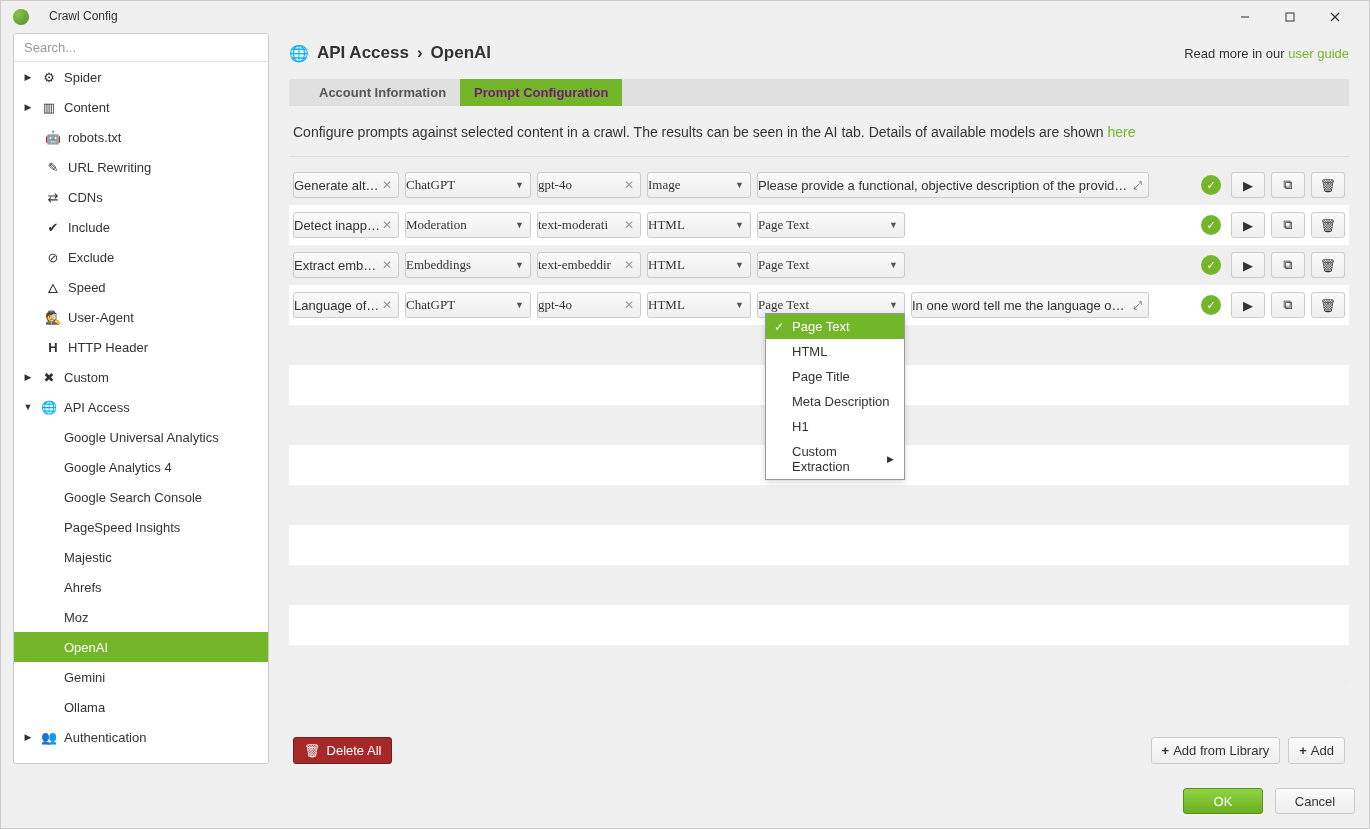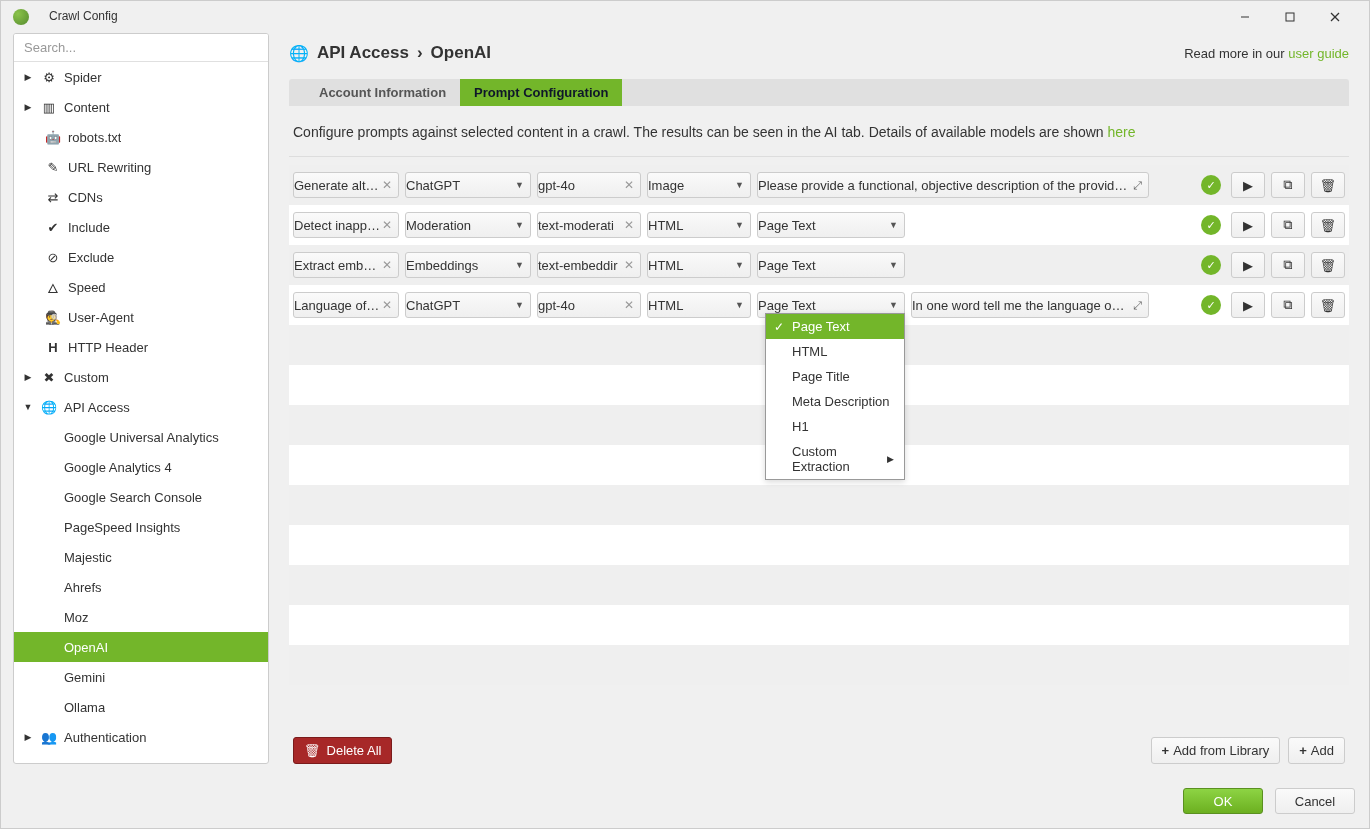--- a/index.html
+++ b/index.html
@@ -126,21 +126,21 @@
   margin: 0 8px 0 8px;
   padding-left: 16px;
 }
 .tab {
   padding: 6px 14px;
   font-size: 13px;
   cursor: pointer;
   color: #555;
   font-weight: 600;
 }
-.tab.active { background: #73b62a; color: #0f172a; text-align: center; }
+.tab.active { background: #73b62a; color: #701a75; text-align: center; }
 .desc {
   padding: 18px 12px 8px 12px;
   font-size: 14px;
   color: #333;
 }
 .desc a { color: #73b62a; text-decoration: none; }
 .sep {
   height: 1px;
   background: #ddd;
   margin: 8px 8px;
@@ -179,21 +179,21 @@
   display: flex;
   align-items: center;
   padding: 0 0;
   font-size: 13px;
   color: #333;
   overflow: hidden;
   white-space: nowrap;
   position: relative;
 }
 .cell-input { width: 106px; }
-.cell-sel { width: 126px; }
+.cell-sel { width: 126px; font-family: Liberation Serif, serif; }
 .cell-sel.w2 { width: 104px; }
 .cell-long { width: 392px; }
 .cell-input .xbtn, .cell-sel .xbtn {
   position: absolute; right: 6px;
   color: #999; font-size: 12px; cursor: pointer;
 }
 .cell-sel .caretd {
   position: absolute; right: 6px;
   color: #555; font-size: 9px;
 }

